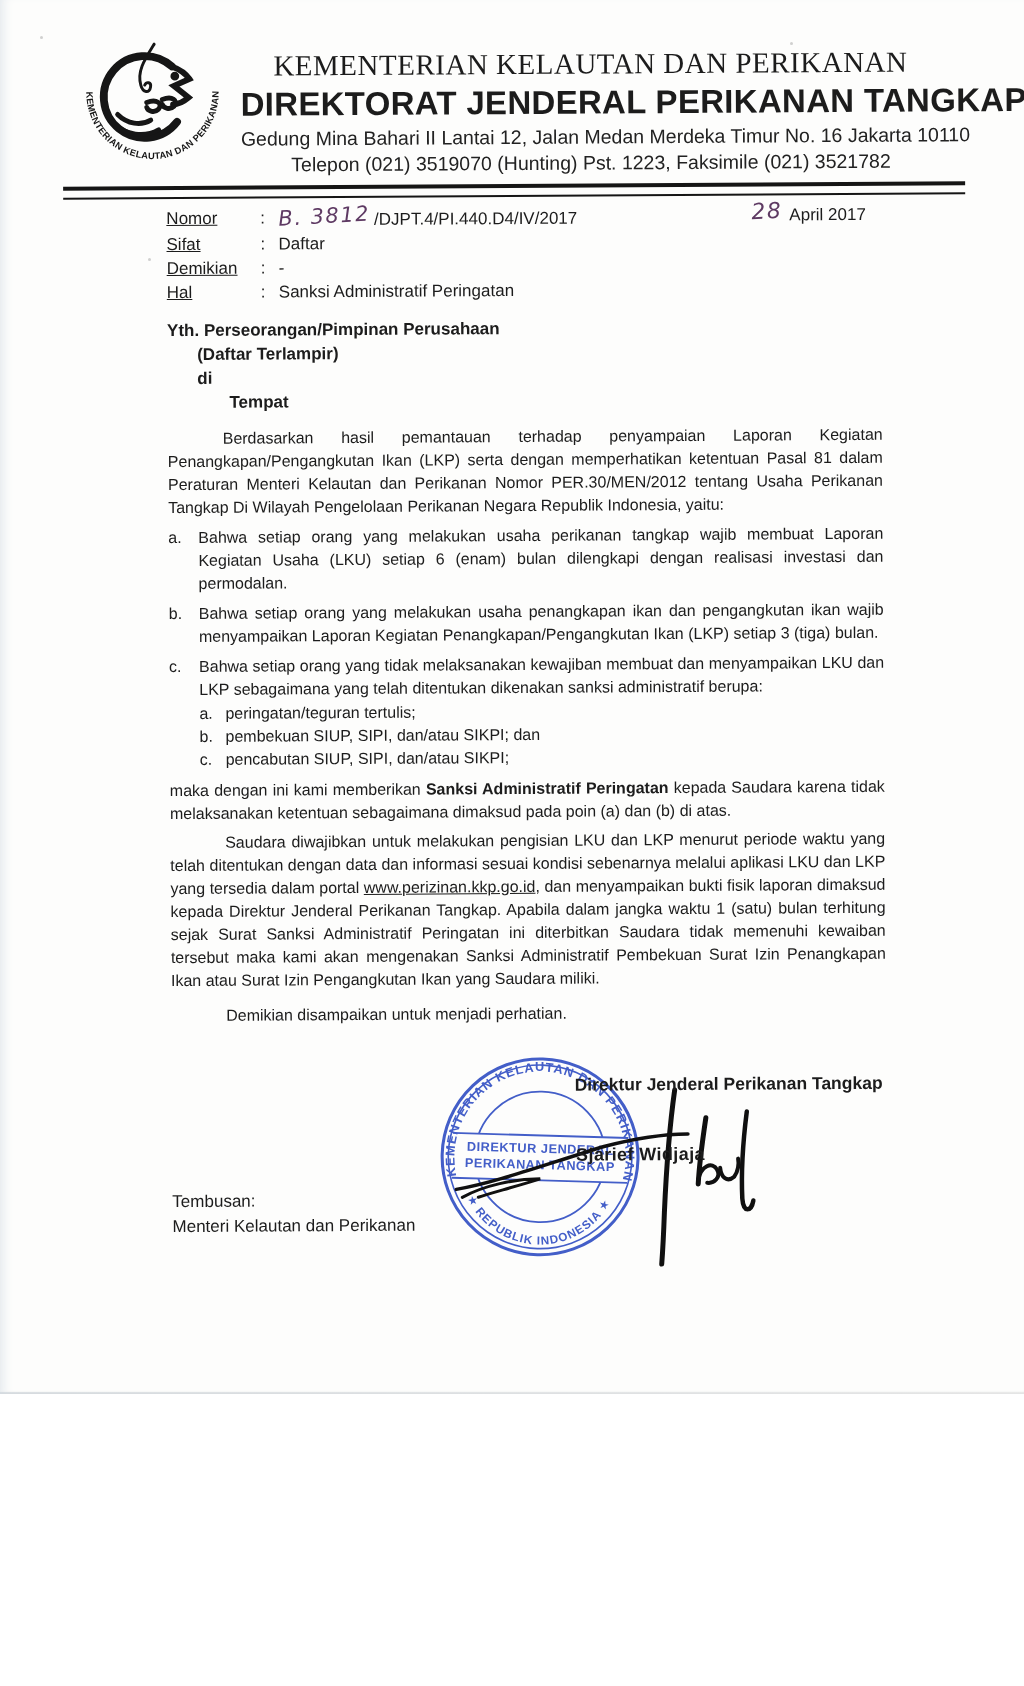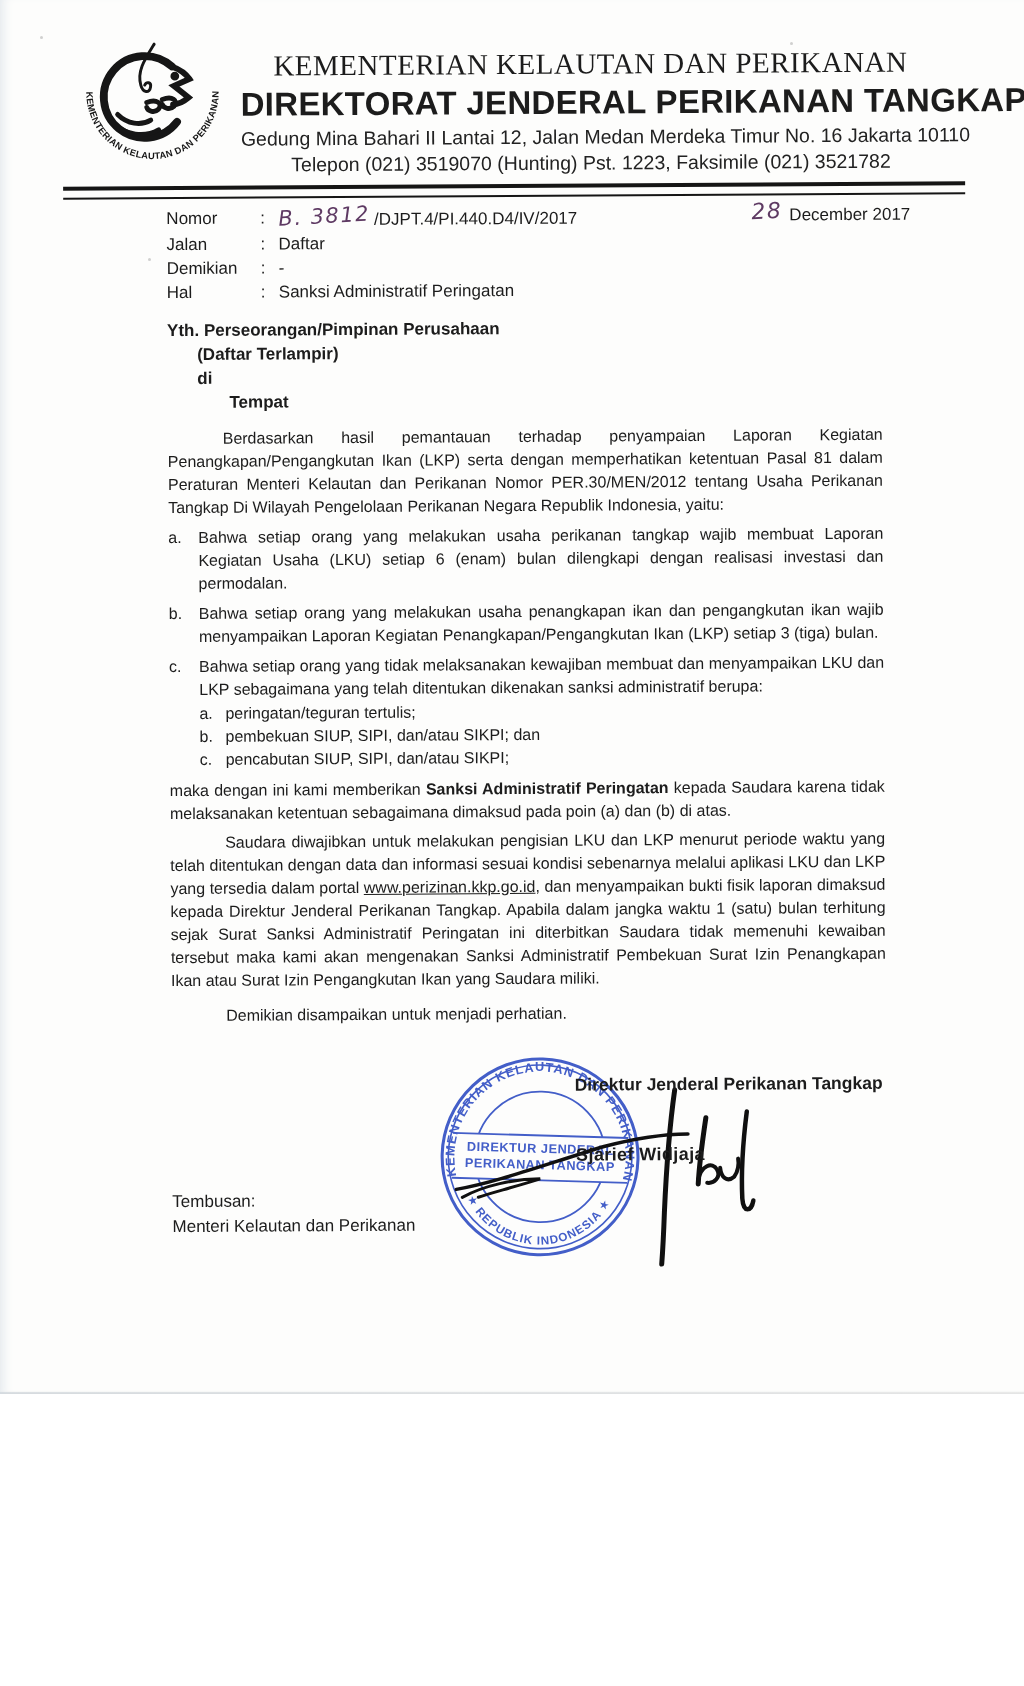--- a/index.html
+++ b/index.html
@@ -13,21 +13,21 @@
   .lh-block{padding-top:46px;margin-left:240px;width:700px;text-align:center;}
   .lh-ministry{font-family:"Liberation Serif",serif;font-size:29px;line-height:36px;letter-spacing:.5px;white-space:nowrap;}
   .lh-direktorat{font-size:33px;line-height:42px;font-weight:bold;letter-spacing:.3px;white-space:nowrap;}
   .lh-addr{font-size:19.5px;line-height:26px;color:#222;white-space:nowrap;}
   .logo{position:absolute;left:78px;top:38px;width:146px;height:150px;}
   .rule{margin:8px 60px 0 62px;height:7px;border-top:4px solid #151515;border-bottom:2px solid #151515;}
 
   
   .meta{margin:8px 0 0 165px;font-size:17px;}
   .meta-row{display:flex;line-height:24px;}
-  .meta-label{width:94px;}
+  .meta-label{width:94px;text-decoration:underline;}
   .meta-colon{width:18px;}
   .hand{font-family:"DejaVu Sans",sans-serif;font-style:italic;color:#5e3a63;font-size:21px;
         letter-spacing:1.5px;display:inline-block;transform:rotate(-3deg);position:relative;top:-2px;margin-right:4px;}
   .date{position:absolute;left:750px;top:202px;font-size:17px;white-space:nowrap;}
   .date .hand{font-size:22px;margin-right:7px;}
 
   
   .recipient{margin:14px 0 0 165px;font-size:17px;font-weight:bold;line-height:24px;}
   .rc2,.rc3{margin-left:30px;}
   .rc4{margin-left:62px;}
@@ -86,38 +86,38 @@
     </div>
     <div class="rule"></div>
 
     <div class="meta">
       <div class="meta-row">
         <span class="meta-label">Nomor</span>
         <span class="meta-colon">:</span>
         <span><span class="hand">B. 3812</span><span>/DJPT.4/PI.440.D4/IV/2017</span></span>
       </div>
       <div class="meta-row">
-        <span class="meta-label">Jalan</span>
+        <span class="meta-label">Sifat</span>
         <span class="meta-colon">:</span>
         <span>Daftar</span>
       </div>
       <div class="meta-row">
         <span class="meta-label">Demikian</span>
         <span class="meta-colon">:</span>
         <span>-</span>
       </div>
       <div class="meta-row">
         <span class="meta-label">Hal</span>
         <span class="meta-colon">:</span>
         <span>Sanksi Administratif Peringatan</span>
       </div>
     </div>
 
     <div class="date">
-      <span class="hand">28</span><span>December 2017</span>
+      <span class="hand">28</span><span>April 2017</span>
     </div>
 
     <div class="recipient">
       <div>Yth. Perseorangan/Pimpinan Perusahaan</div>
       <div class="rc2">(Daftar Terlampir)</div>
       <div class="rc3">di</div>
       <div class="rc4">Tempat</div>
     </div>
 
     <div class="body">

